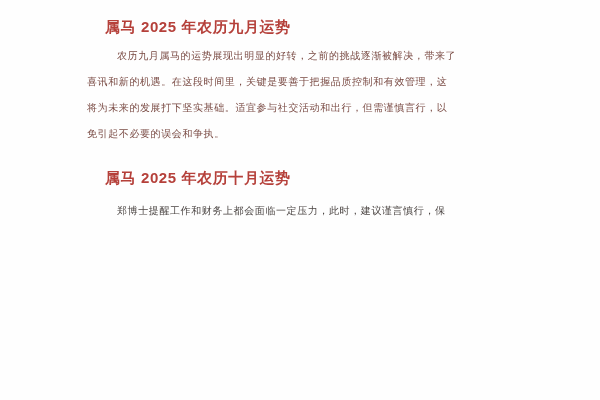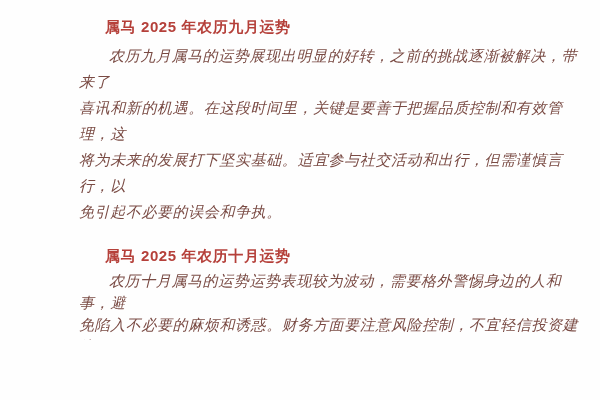--- a/index.html
+++ b/index.html
@@ -25,49 +25,44 @@
     line-height: 21px;
     font-weight: bold;
     color: #b5403a;
     letter-spacing: 0.6px;
     white-space: nowrap;
   }
   .heading.second {
     margin-top: 20px;
   }
   .para {
-    margin: 4px;
+    margin: 12px;
     width: 505px;
-    font-size: 15px;
+    font-size: 10px;
     line-height: 26px;
     letter-spacing: 0.6px;
     white-space: pre-line;      
     text-indent: 30px;          
     color: #7a4b44;             
-    font-style: italic;
   }
   .para.first { margin-top: 6px; }
   .para.dark { color: #4b4543; } 
   .para.tight { line-height: 22px; }
 </style>
 </head>
 <body>
 
 <div class="page">
 
   <h2 class="heading">属马 2025 年农历九月运势</h2>
 
   <p class="para first">农历九月属马的运势展现出明显的好转，之前的挑战逐渐被解决，带来了
 喜讯和新的机遇。在这段时间里，关键是要善于把握品质控制和有效管理，这
 将为未来的发展打下坚实基础。适宜参与社交活动和出行，但需谨慎言行，以
 免引起不必要的误会和争执。</p>
 
 
   <h2 class="heading second">属马 2025 年农历十月运势</h2>
 
-  <p class="para tight">农历十月属马的运势运势表现较为波动，需要格外警惕身边的人和事，避
-免陷入不必要的麻烦和诱惑。财务方面要注意风险控制，不宜轻信投资建议，
-避免财务损失。在健康方面要加强调理，保持规律的生活习惯，以预防疾病的
-发生。</p>
 
   <p class="para dark tight">郑博士提醒工作和财务上都会面临一定压力，此时，建议谨言慎行，保</p>
 
 </div>
 
 </body></html>

